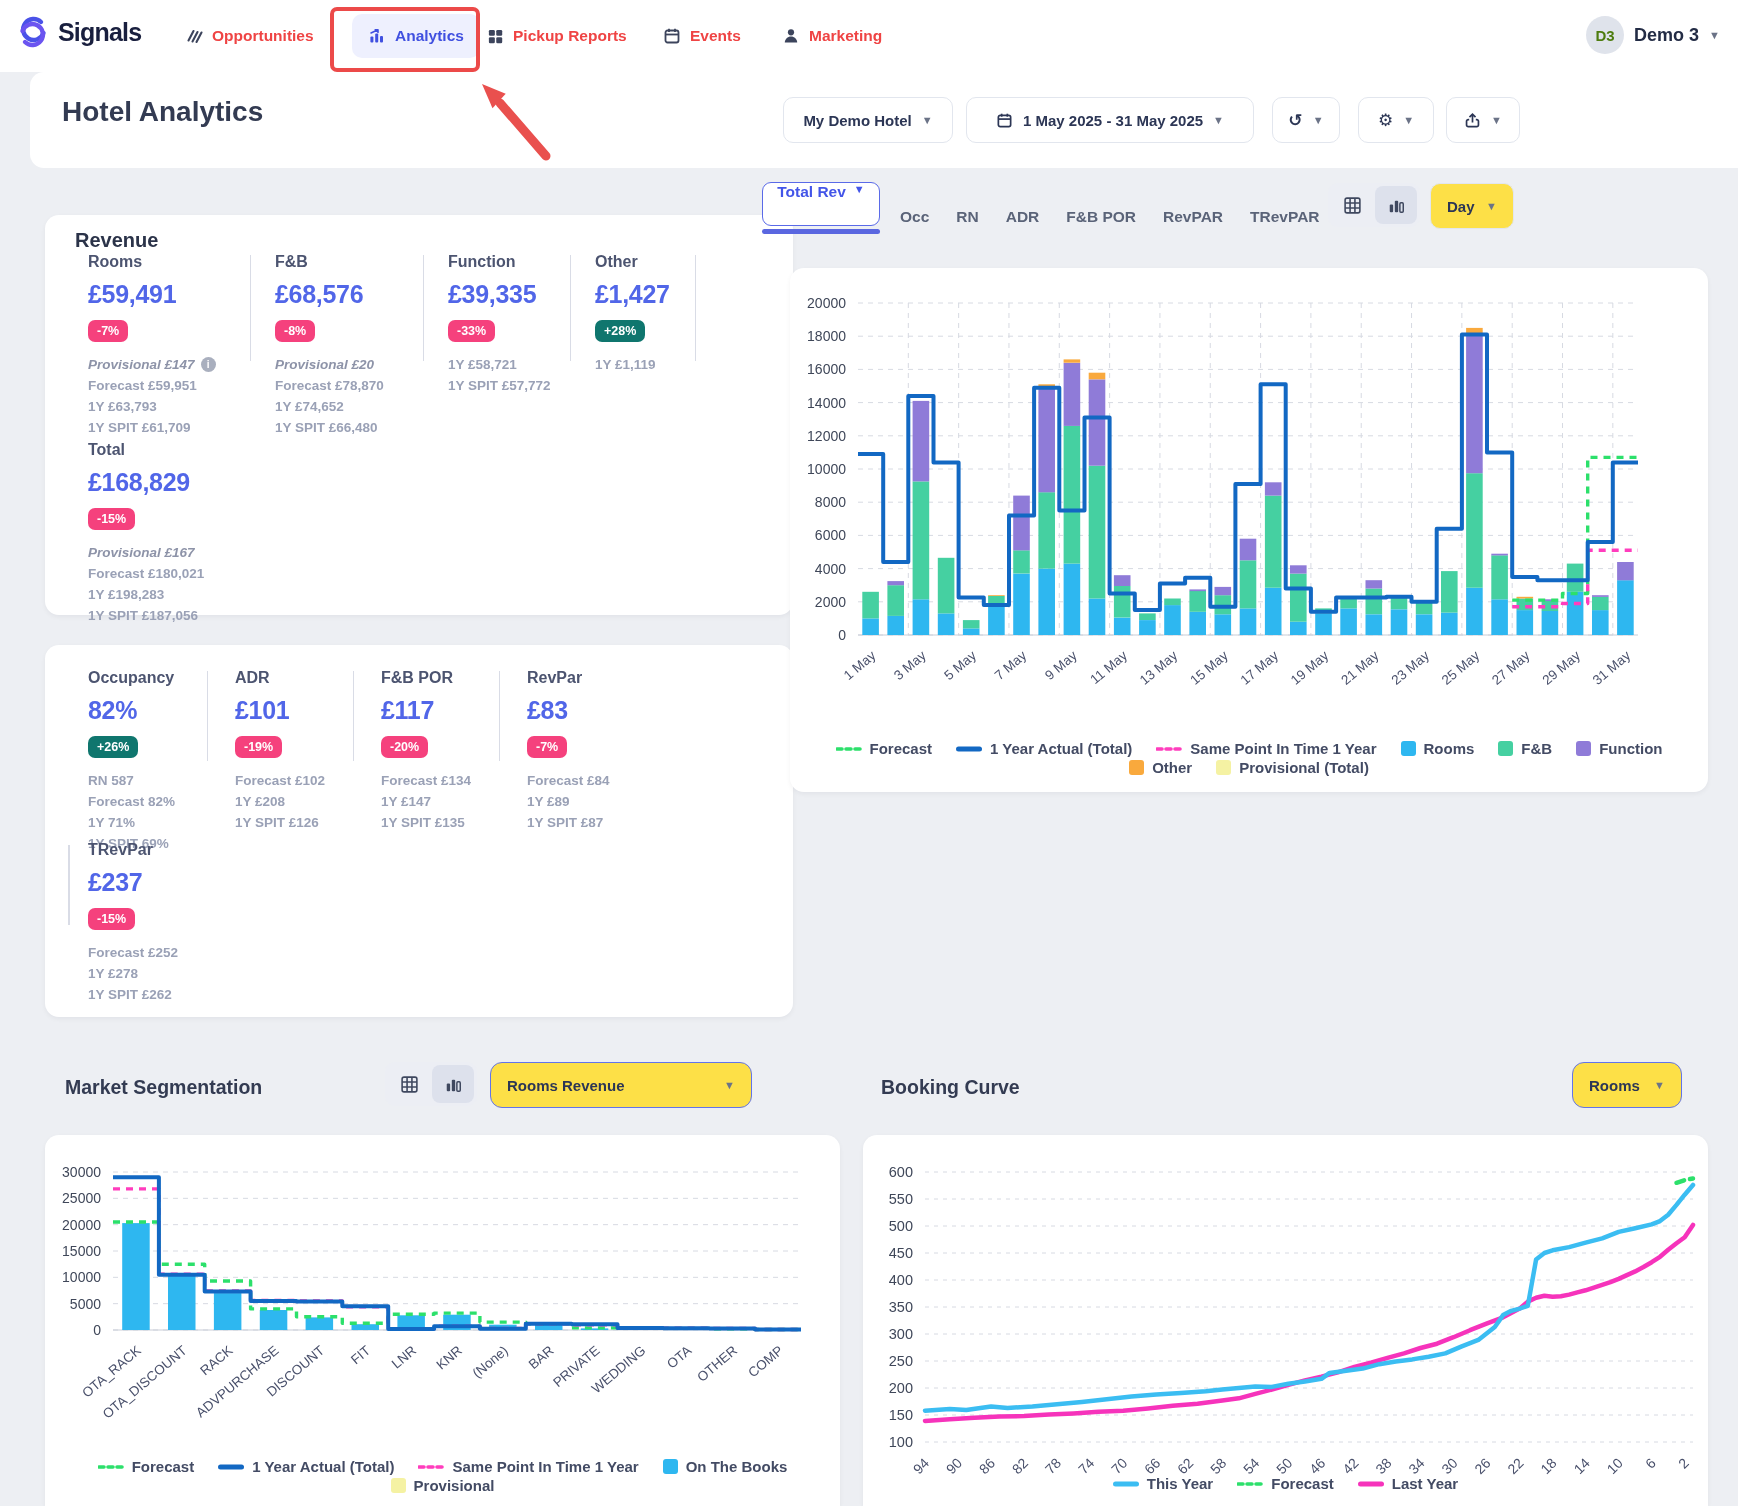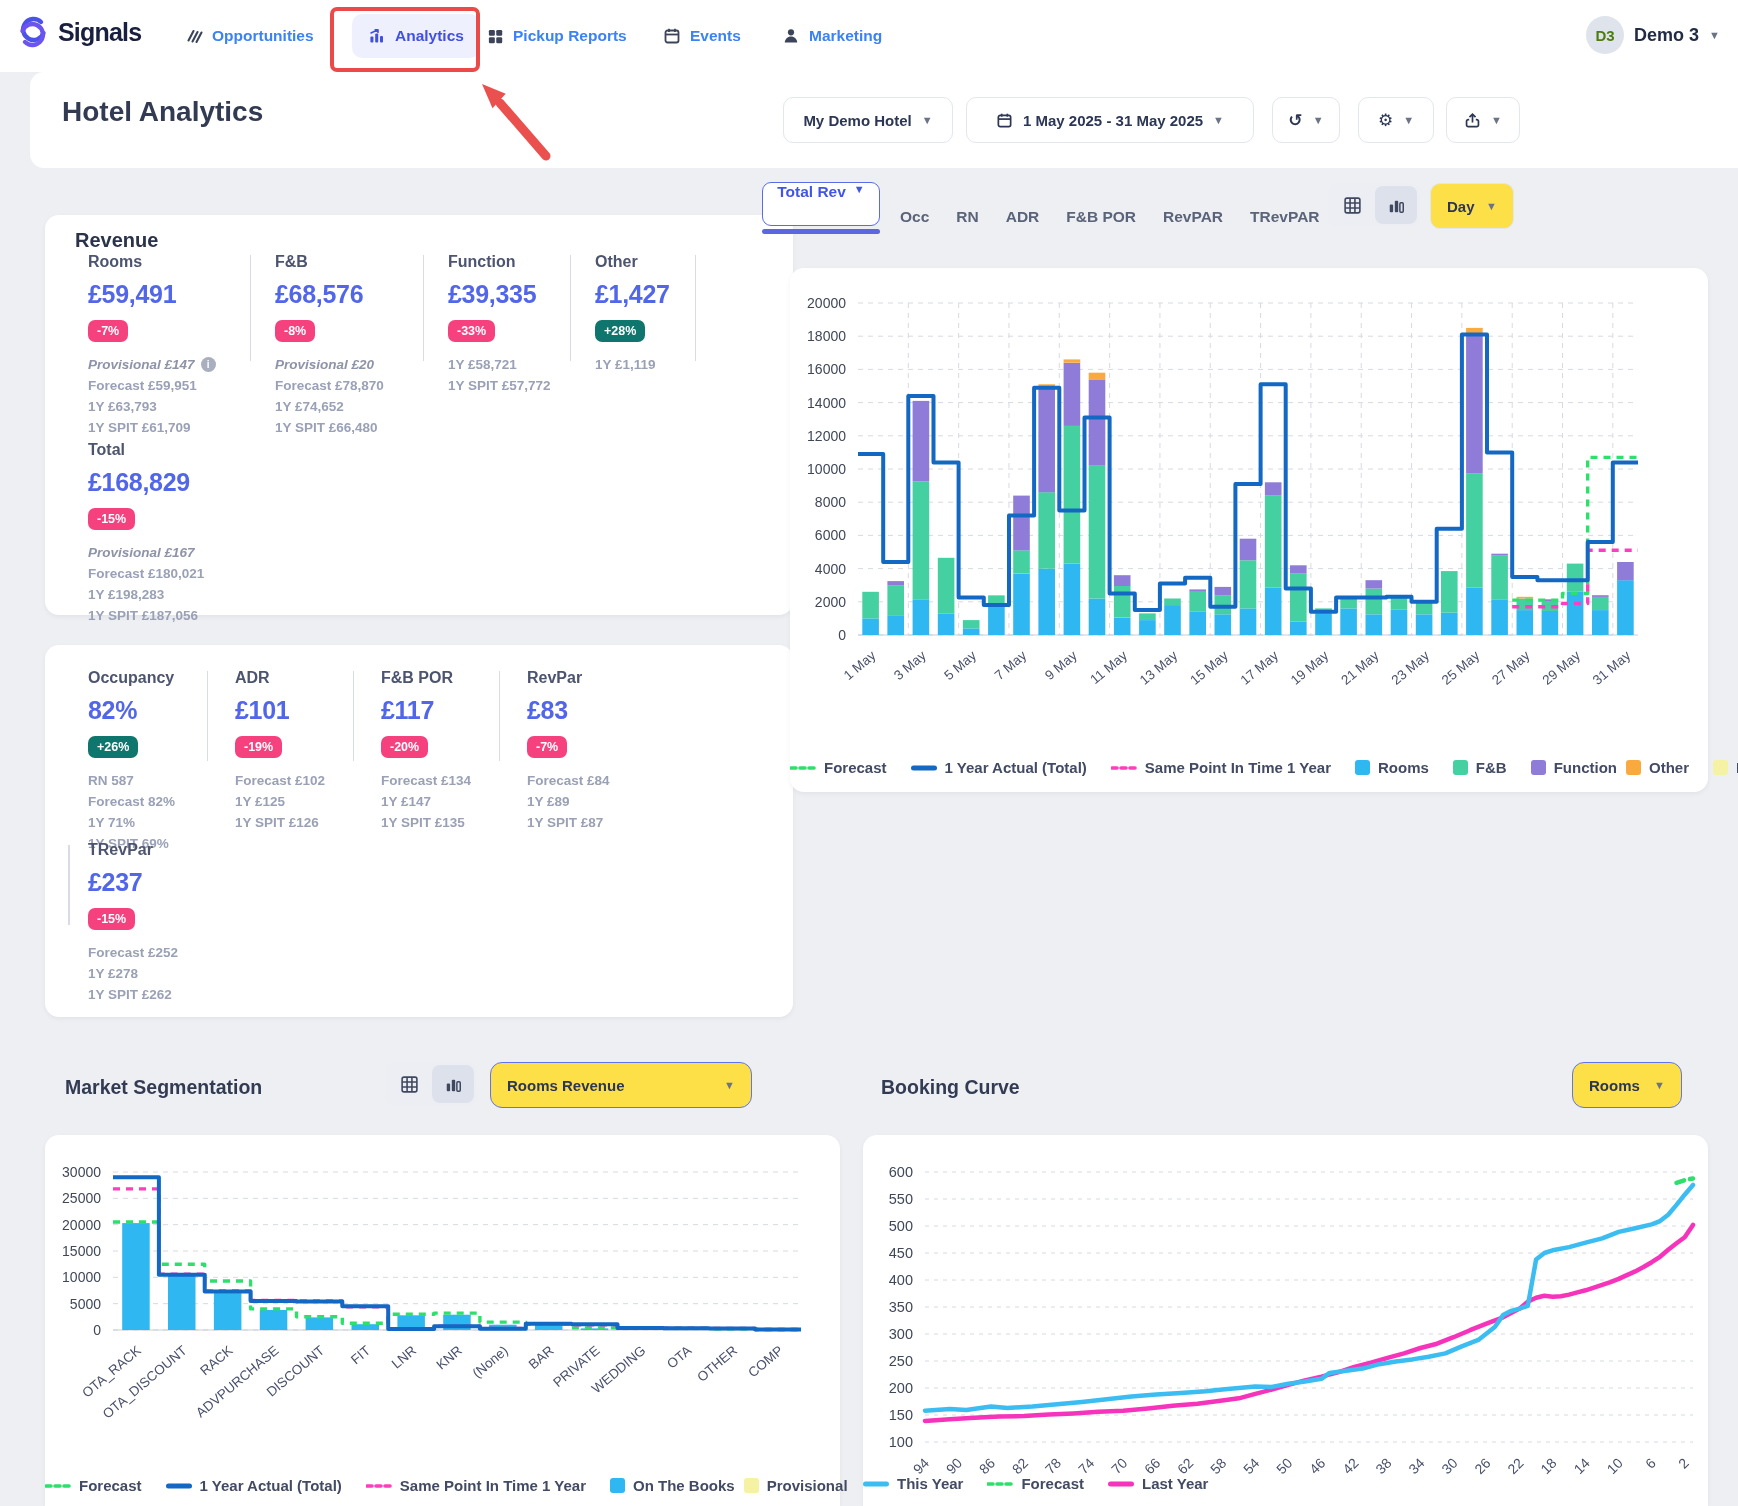--- a/index.html
+++ b/index.html
@@ -4,21 +4,21 @@
 <style>
   html,body{margin:0;padding:0}
   body{width:1738px;height:1506px;position:relative;overflow:hidden;background:#edeff3;
        font-family:"Liberation Sans",sans-serif;color:#3a4157}
   svg{font-family:inherit}
   
   .topnav{position:absolute;left:0;top:0;width:1738px;height:72px;background:#fff;z-index:5}
   .brand{position:absolute;left:16px;top:15px;display:flex;align-items:center;gap:8px}
   .brand-text{font-size:25px;font-weight:800;color:#191f3e;letter-spacing:-0.8px}
   .navitem{position:absolute;top:14px;height:44px;display:flex;align-items:center;gap:9px;
-           font-size:15.5px;font-weight:700;color:#3b82f6;cursor:pointer;white-space:nowrap}
+           font-size:15.5px;font-weight:700;color:#ef4444;cursor:pointer;white-space:nowrap}
   .navitem .nicon{display:flex;color:#3c445c}
   .navitem.active{background:#eef0fe;border-radius:10px;padding:0 16px;color:#4050e0}
   .navitem.active .nicon{color:#4050e0}
   .redbox{position:absolute;left:330px;top:7px;width:142px;height:57px;border:4px solid #ec4a49;
           border-radius:7px;z-index:7;pointer-events:none}
   .redarrow{position:absolute;left:472px;top:78px;z-index:7;pointer-events:none}
   .user{position:absolute;right:18px;top:16px;display:flex;align-items:center;gap:10px;cursor:pointer}
   .avatar{width:38px;height:38px;border-radius:50%;background:#dfe3eb;color:#4d7c0f;font-weight:700;
           font-size:15px;display:flex;align-items:center;justify-content:center}
   .uname{font-size:18px;font-weight:800;color:#232c45}
@@ -61,21 +61,21 @@
   .toggle{position:absolute;background:#eceef4;border-radius:10px;display:flex;padding:3px;gap:2px;box-sizing:border-box}
   .tbtn{width:42px;height:38px;border-radius:8px;display:flex;align-items:center;justify-content:center;
         color:#3f485f;cursor:pointer}
   .tbtn.on{background:#dde1ec}
   .ddbtn{position:absolute;background:#fde047;border:1px solid #e2e6ee;border-radius:10px;display:flex;
          align-items:center;justify-content:space-between;padding:0 16px;font-size:15px;font-weight:700;
          color:#2c3655;cursor:pointer;height:46px;box-sizing:border-box}
   .ddbtn.blue{border:1.5px solid #6274ea;border-radius:12px}
   .sectitle{position:absolute;font-size:19.5px;font-weight:800;color:#333b52}
   
-  .legend{position:absolute;left:0;right:0;display:flex;flex-direction:row;align-items:center;gap:9px}
+  .legend{position:absolute;left:0;right:0;display:flex;flex-direction:column;align-items:center;gap:2px}
   .lrow{display:flex;gap:24px;align-items:center}
   .litem{display:flex;gap:8px;align-items:center;font-size:15px;color:#434b64;font-weight:600;cursor:pointer;white-space:nowrap}
   .lsw{display:flex;align-items:center}
   .chart{position:absolute;left:0;top:0}
 </style>
 </head>
 <body>
 
 <nav class="topnav">
   <div class="brand">
@@ -290,21 +290,21 @@
         </div>
       </div>
       <div class="metric divided dh88" style="width: 146px;">
         <div class="mlabel">ADR</div>
         <div class="mvalue">£101</div>
         <div><span class="badge down">-19%</span></div>
         <div class="mline">
           <span>Forecast £102</span>
         </div>
         <div class="mline">
-          <span>1Y £125</span>
+          <span>1Y £208</span>
         </div>
         <div class="mline">
           <span>1Y SPIT £126</span>
         </div>
       </div>
       <div class="metric divided dh88" style="width: 146px;">
         <div class="mlabel">F&amp;B POR</div>
         <div class="mvalue">£117</div>
         <div><span class="badge down">-20%</span></div>
         <div class="mline">

